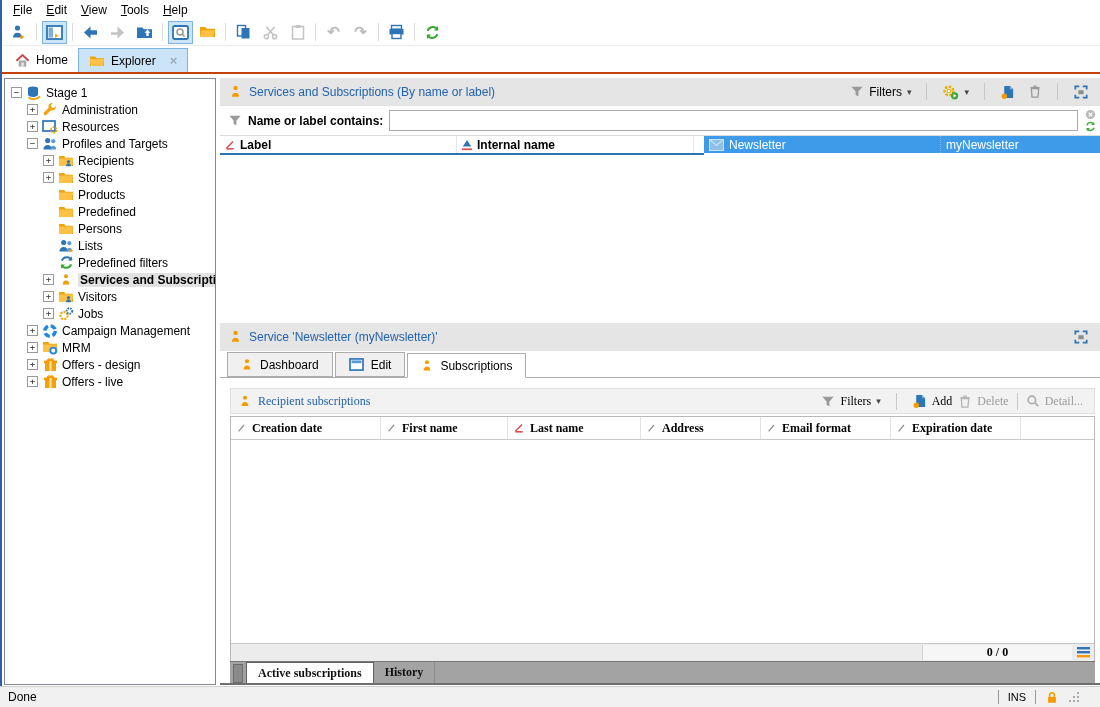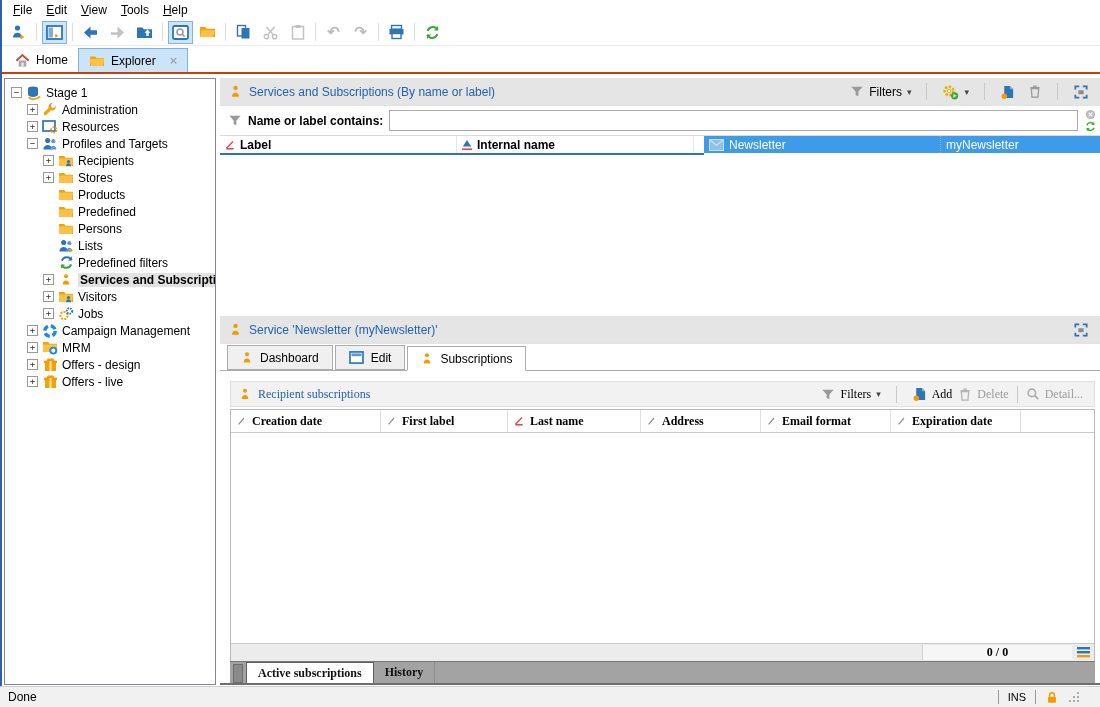--- a/index.html
+++ b/index.html
@@ -60,21 +60,21 @@
   .gh-cell { display:flex; align-items:center; gap:5px; padding:0 5px; border-right:1px solid #E6E6E6; }
   .grid-row { height:17px; flex:none; display:flex; align-items:stretch; }
   .grid-row.selected { background:#3D9BE9; color:#fff; }
   .gr-cell { display:flex; align-items:center; gap:5px; padding:0 5px; border-right:1px dotted #7FB7E8; }
   .grid-empty { flex:1; background:#fff; }
   .grid-foot { height:18px; flex:none; background:#ECECEC; border-top:1px solid #D2D2D2; display:flex; align-items:center; }
   .count-cell { width:150px; background:#F6F6F6; border-left:1px solid #D2D2D2; text-align:center; font-weight:bold; }
   .foot-burger { width:22px; display:flex; justify-content:center; }
 
   
-  .detail-panel { flex:1; min-height:0; display:flex; flex-direction:column; margin-top:12px; }
+  .detail-panel { flex:1; min-height:0; display:flex; flex-direction:column; margin-top:19px; }
   .tabstrip { height:27px; flex:none; display:flex; align-items:flex-end; gap:2px; padding-left:7px; border-bottom:1px solid #ACACAC; }
   .dtab { height:25px; display:flex; align-items:center; gap:7px; padding:0 13px; border:1px solid #ACACAC; background:#F0F0F0; cursor:default; }
   .dtab.active { background:#fff; border-bottom:1px solid #fff; margin-bottom:-1px; }
   .tab-content { flex:1; min-height:0; display:flex; flex-direction:column; padding:10px 5px 0 10px; border-bottom:2px solid #6E6E6E;font-family:Liberation Serif, serif; }
   .sub-toolbar { height:26px; flex:none; background:#F2F2F2; border:1px solid #E0E0E0; display:flex; align-items:center; gap:7px; padding:0 8px; }
   .grid2 { flex:1; min-height:0; display:flex; flex-direction:column; border-left:1px solid #B9B9B9; border-right:1px solid #B9B9B9; margin-top:2px; }
   .g2-head { height:24px; flex:none; display:flex; font-weight:bold; border-top:1px solid #B9B9B9; border-bottom:1px solid #C9C9C9; background:#fff; }
   .g2-cell { display:flex; align-items:center; gap:6px; padding:0 6px; border-right:1px solid #E2E2E2; }
   .g2-empty { flex:1; background:#fff; }
   .g2-foot { height:18px; flex:none; background:#ECECEC; border-top:1px solid #C9C9C9; display:flex; align-items:center; }
@@ -697,21 +697,21 @@
                     </svg>
                   </span>
                   <span>Creation date</span>
                 </div>
                 <div class="g2-cell" style="width: 127px;">
                   <span>
                     <svg width="9" height="10" viewBox="0 0 9 10">
                       <path d="M1.6 8.4L7 2" stroke="#909090" stroke-width="1.2"></path>
                     </svg>
                   </span>
-                  <span>First label</span>
+                  <span>First name</span>
                 </div>
                 <div class="g2-cell" style="width: 133px;">
                   <span>
                     <svg width="10" height="10" viewBox="0 0 10 10">
                       <path d="M1.4 8.2L8 1.4" stroke="#E14B4B" stroke-width="1.4"></path>
                       <path d="M1.4 8.8h7.2" stroke="#E14B4B" stroke-width="1.6"></path>
                     </svg>
                   </span>
                   <span>Last name</span>
                 </div>

